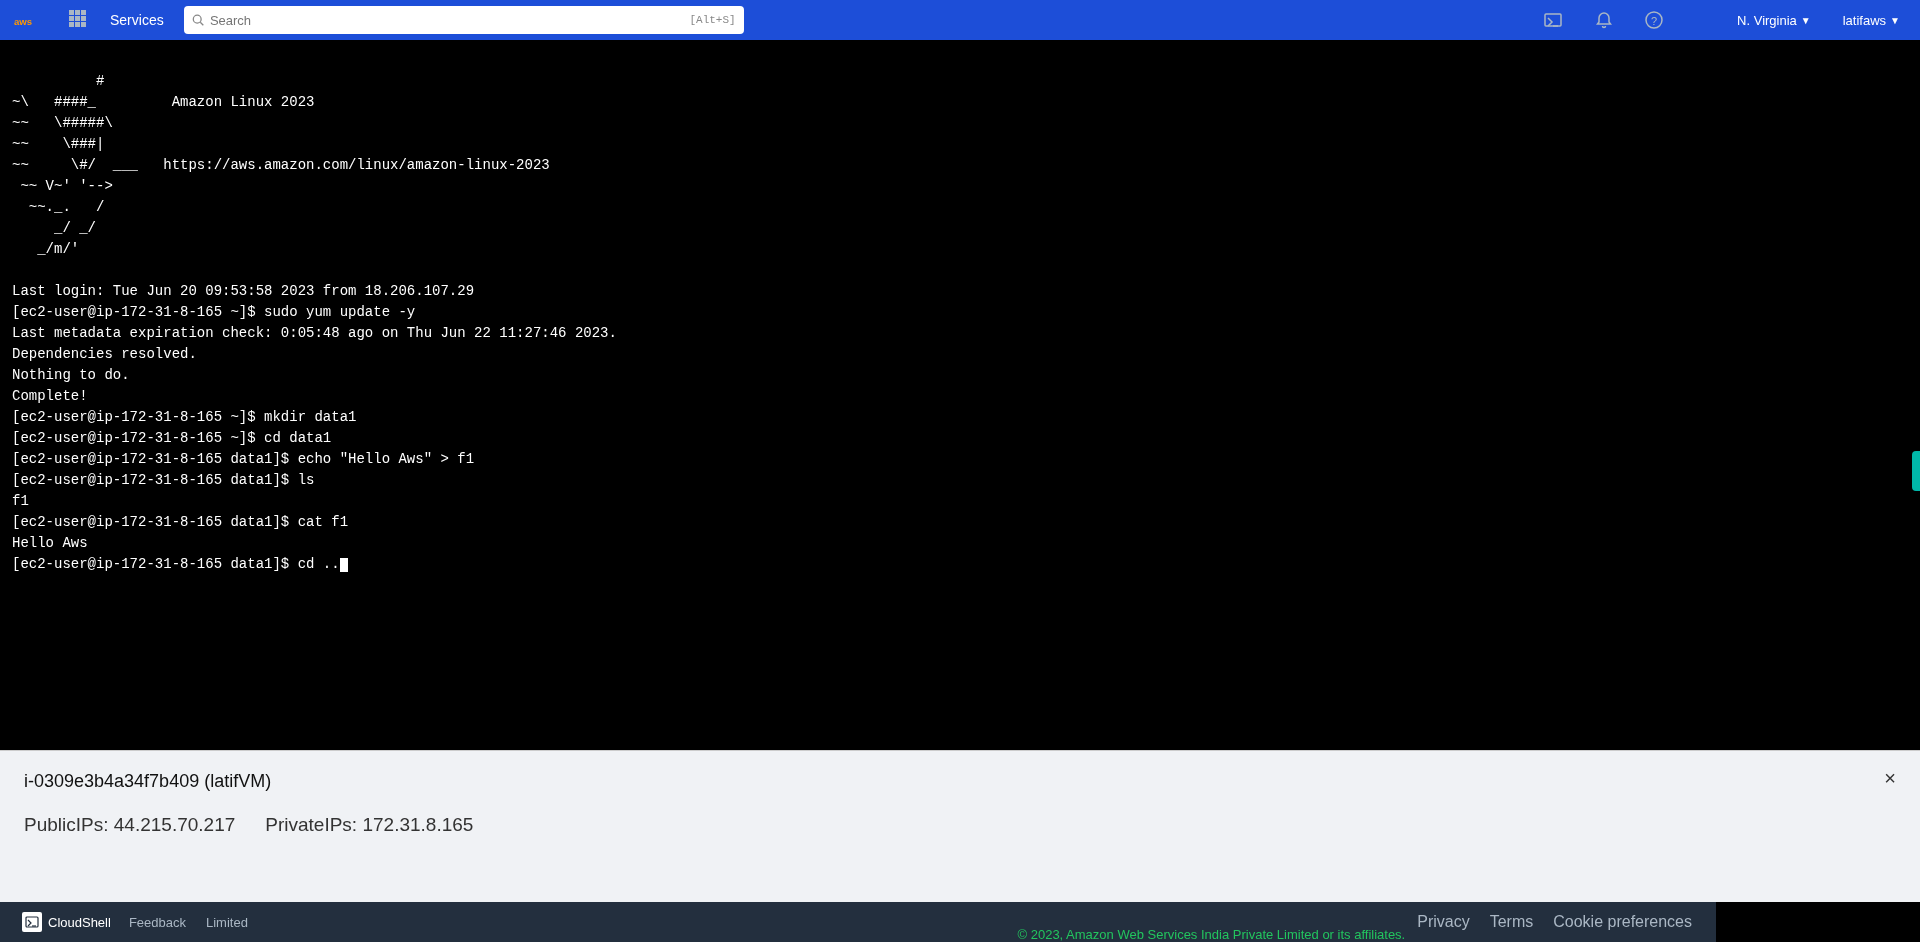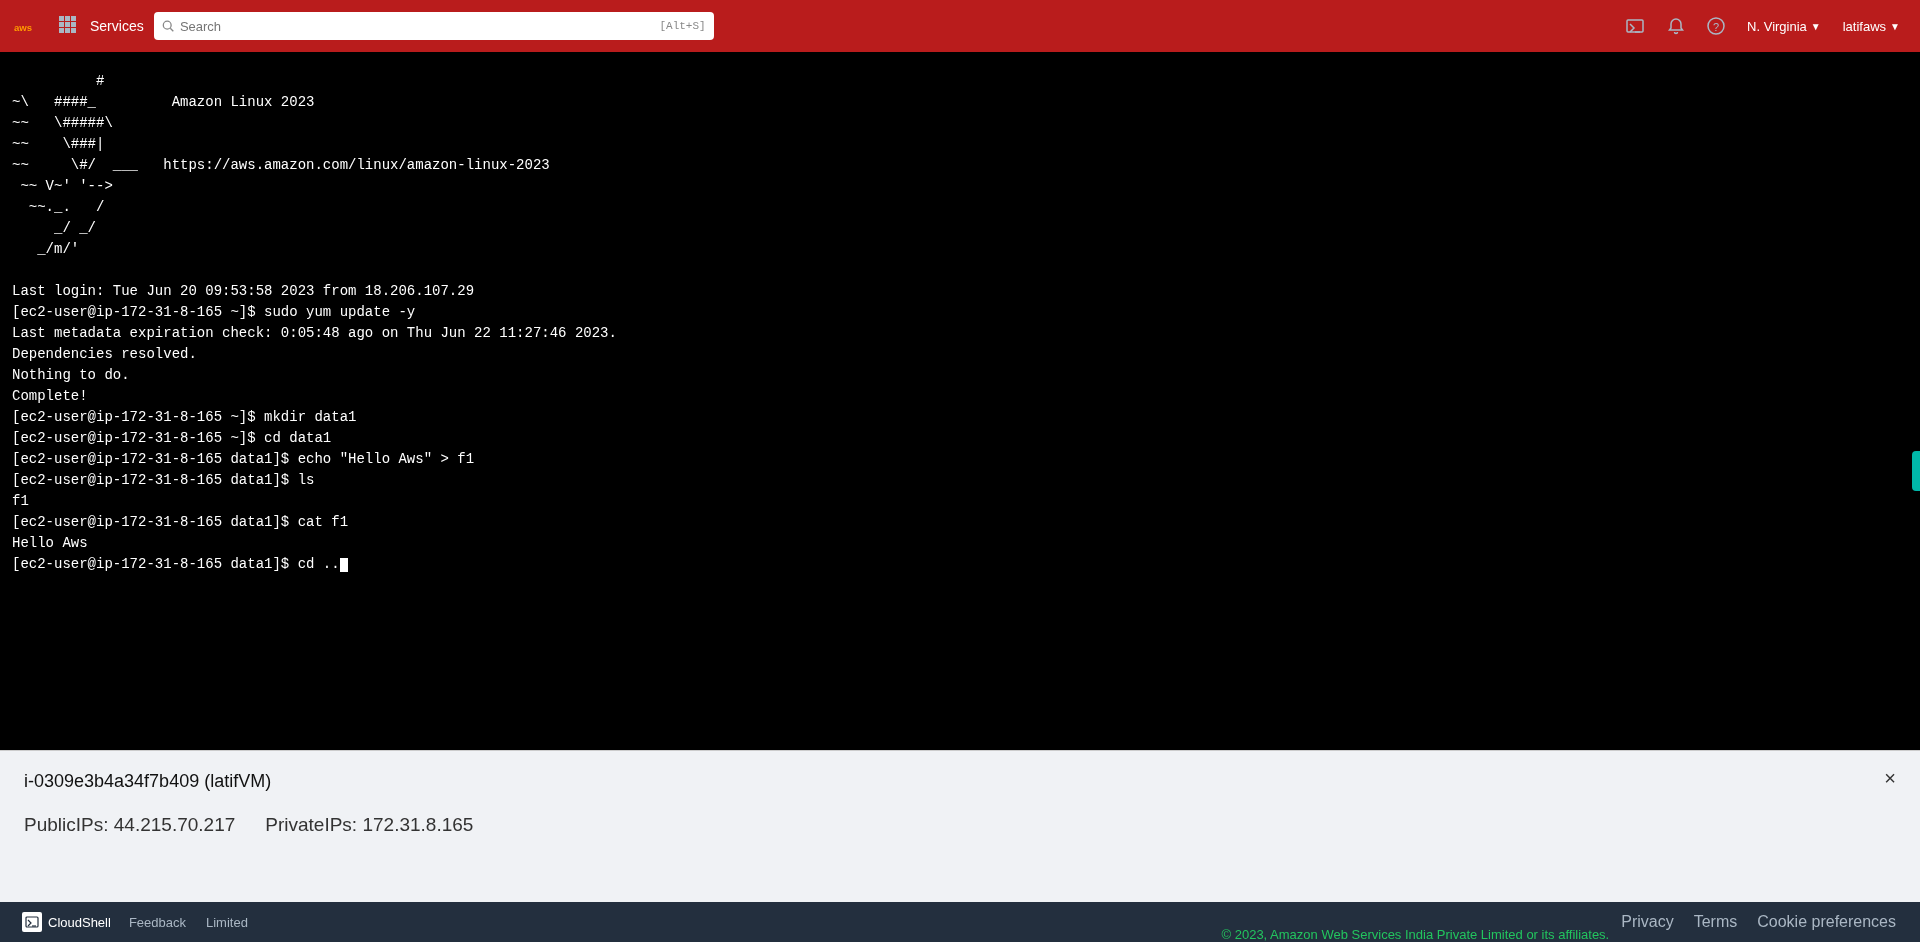--- a/index.html
+++ b/index.html
@@ -1,26 +1,26 @@
 <!DOCTYPE html>
 <html><head>
   <meta charset="utf-8">
   <style>
     * { margin: 0; padding: 0; box-sizing: border-box; }
     body { width: 1920px; height: 942px; font-family: 'Courier New', Courier, monospace; background: #000; overflow: hidden; }
 
     
     #top-nav {
       width: 1920px;
-      height: 52px;
-      background: #b91c1c;
+      height: 40px;
+      background: #1d4ed8;
       display: flex;
       align-items: center;
       padding: 0 12px;
-      gap: 6px;
+      gap: 16px;
       position: fixed;
       top: 0;
       left: 0;
       z-index: 100;
     }
     .aws-logo {
       width: 36px;
       height: 36px;
       display: flex;
       align-items: center;
@@ -77,20 +77,21 @@
     }
     .nav-region {
       color: #fff;
       font-size: 13px;
       font-family: Arial, sans-serif;
       cursor: pointer;
       padding: 0 8px;
       display: flex;
       align-items: center;
       gap: 4px;
+      margin-left: 42px;
     }
     .nav-user {
       color: #fff;
       font-size: 13px;
       font-family: Arial, sans-serif;
       cursor: pointer;
       padding: 0 8px;
       display: flex;
       align-items: center;
       gap: 4px;
@@ -175,21 +176,21 @@
       gap: 30px;
     }
     .info-ip-label { color: #333; }
     .info-ip-value { color: #111; }
 
     
     #bottom-bar {
       position: fixed;
       bottom: 0;
       left: 0;
-      width: 1920px;
+      width: 1716px;
       height: 40px;
       background: #232f3e;
       display: flex;
       align-items: center;
       padding: 0 16px;
       gap: 4px;
     }
     .bottom-cloudshell {
       display: flex;
       align-items: center;

